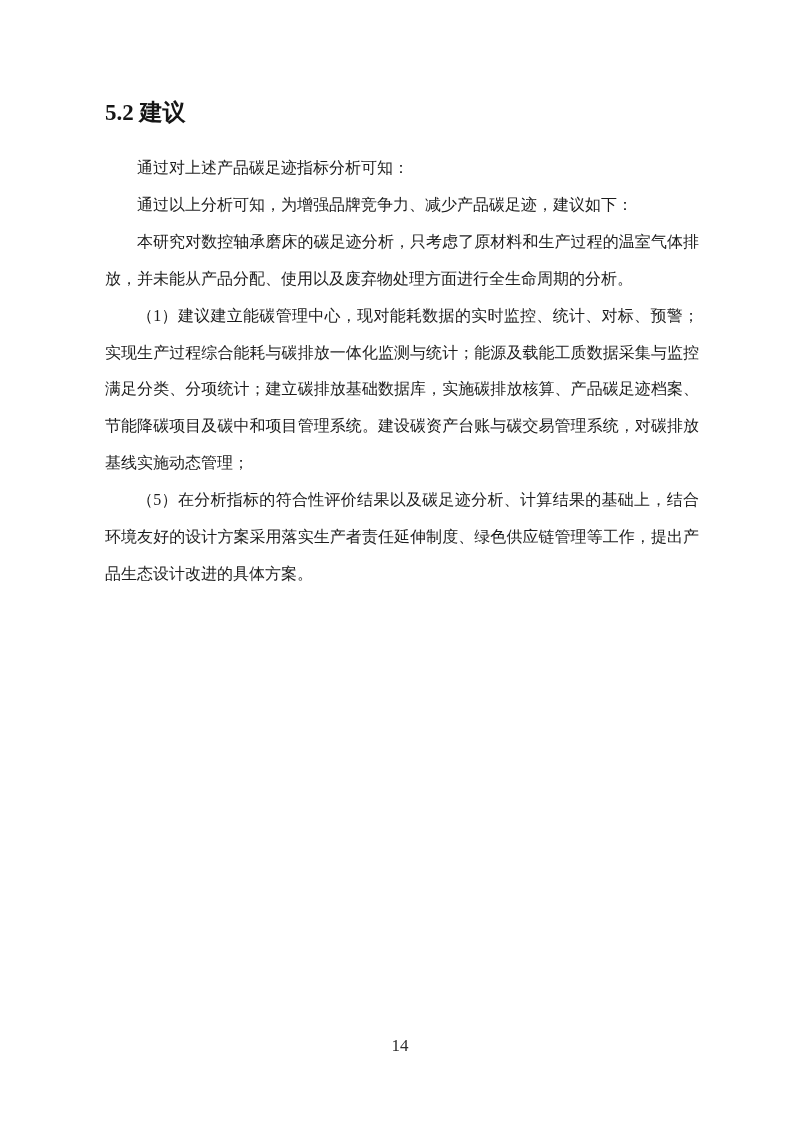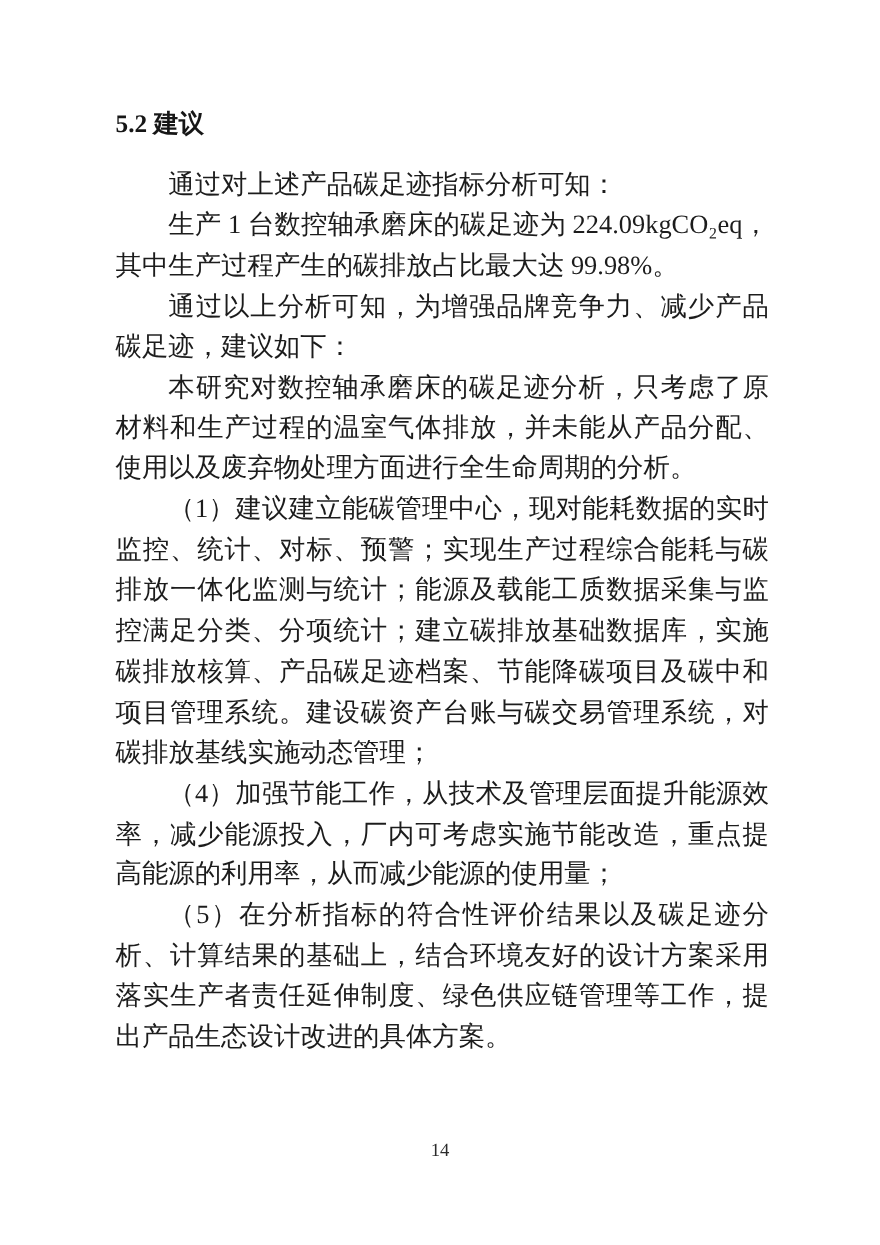--- a/index.html
+++ b/index.html
@@ -25,21 +25,21 @@
     line-height: 32px;
     font-weight: 700;
     color: #161616;
     white-space: pre;
   }
   .body-text {
     position: absolute;
     left: 105px;
     top: 150px;
     width: 594px;
-    font-size: 24px;
+    font-size: 16px;
     line-height: 36.9px;
     text-align: justify;
     text-justify: inter-character;
     color: #1c1c1c;
   }
   .body-text p {
     margin: 0;
     padding: 0;
     text-indent: 2em;
   }
@@ -56,23 +56,21 @@
 </style>
 </head>
 <body>
 
 <div class="page">
 
   <h2 class="heading">5.2 建议</h2>
 
   <div class="body-text">
     <p>通过对上述产品碳足迹指标分析可知：</p>
-    <p>生产 1 台数控轴承磨床的碳足迹为 224.09kgCO₂eq，其中生产过程产生的碳排放占比最大达 99.98%。</p>
     <p>通过以上分析可知，为增强品牌竞争力、减少产品碳足迹，建议如下：</p>
     <p>本研究对数控轴承磨床的碳足迹分析，只考虑了原材料和生产过程的温室气体排放，并未能从产品分配、使用以及废弃物处理方面进行全生命周期的分析。</p>
     <p>（1）建议建立能碳管理中心，现对能耗数据的实时监控、统计、对标、预警；实现生产过程综合能耗与碳排放一体化监测与统计；能源及载能工质数据采集与监控满足分类、分项统计；建立碳排放基础数据库，实施碳排放核算、产品碳足迹档案、节能降碳项目及碳中和项目管理系统。建设碳资产台账与碳交易管理系统，对碳排放基线实施动态管理；</p>
-    <p>（4）加强节能工作，从技术及管理层面提升能源效率，减少能源投入，厂内可考虑实施节能改造，重点提高能源的利用率，从而减少能源的使用量；</p>
     <p>（5）在分析指标的符合性评价结果以及碳足迹分析、计算结果的基础上，结合环境友好的设计方案采用落实生产者责任延伸制度、绿色供应链管理等工作，提出产品生态设计改进的具体方案。</p>
   </div>
 
   <div class="footer">14</div>
 
 </div>
 
 </body></html>

